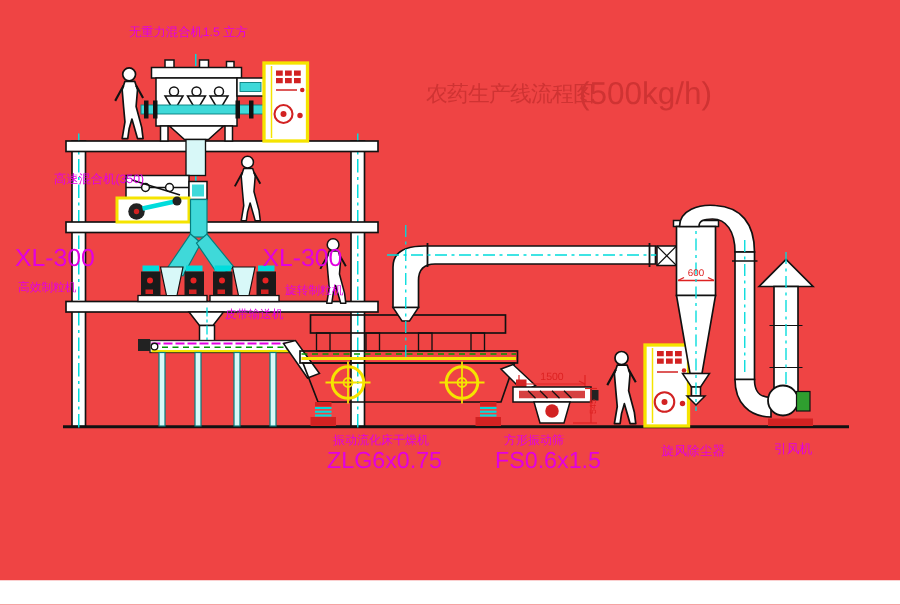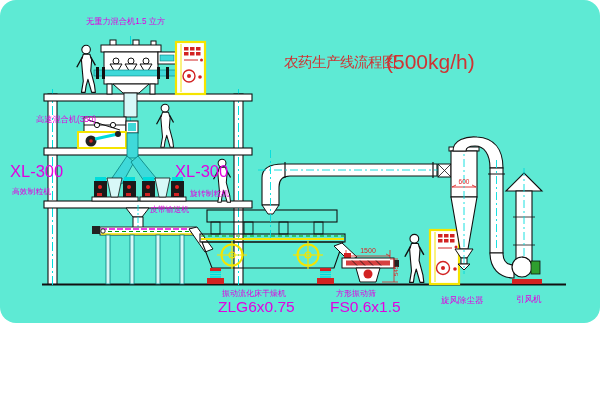--- a/index.html
+++ b/index.html
@@ -1,16 +1,16 @@
 <!DOCTYPE html>
 <html><head>
 <meta charset="utf-8">
 <style>
   html,body{margin:0;padding:0;background:#fff;}
-  #stage{position:relative;width:600px;height:323px;background:#5eead4;overflow:hidden;border-radius:16px;}
+  #stage{position:relative;width:600px;height:387px;background:#ef4444;overflow:hidden;}
   svg{display:block;}
   text{font-family:"Liberation Sans","DejaVu Sans",sans-serif;}
   .mag{fill:#e100e1;}
   .red{fill:#cf3333;}
   .dim{fill:#dd2222;}
 </style>
 </head>
 <body>
 
 <div id="stage">

